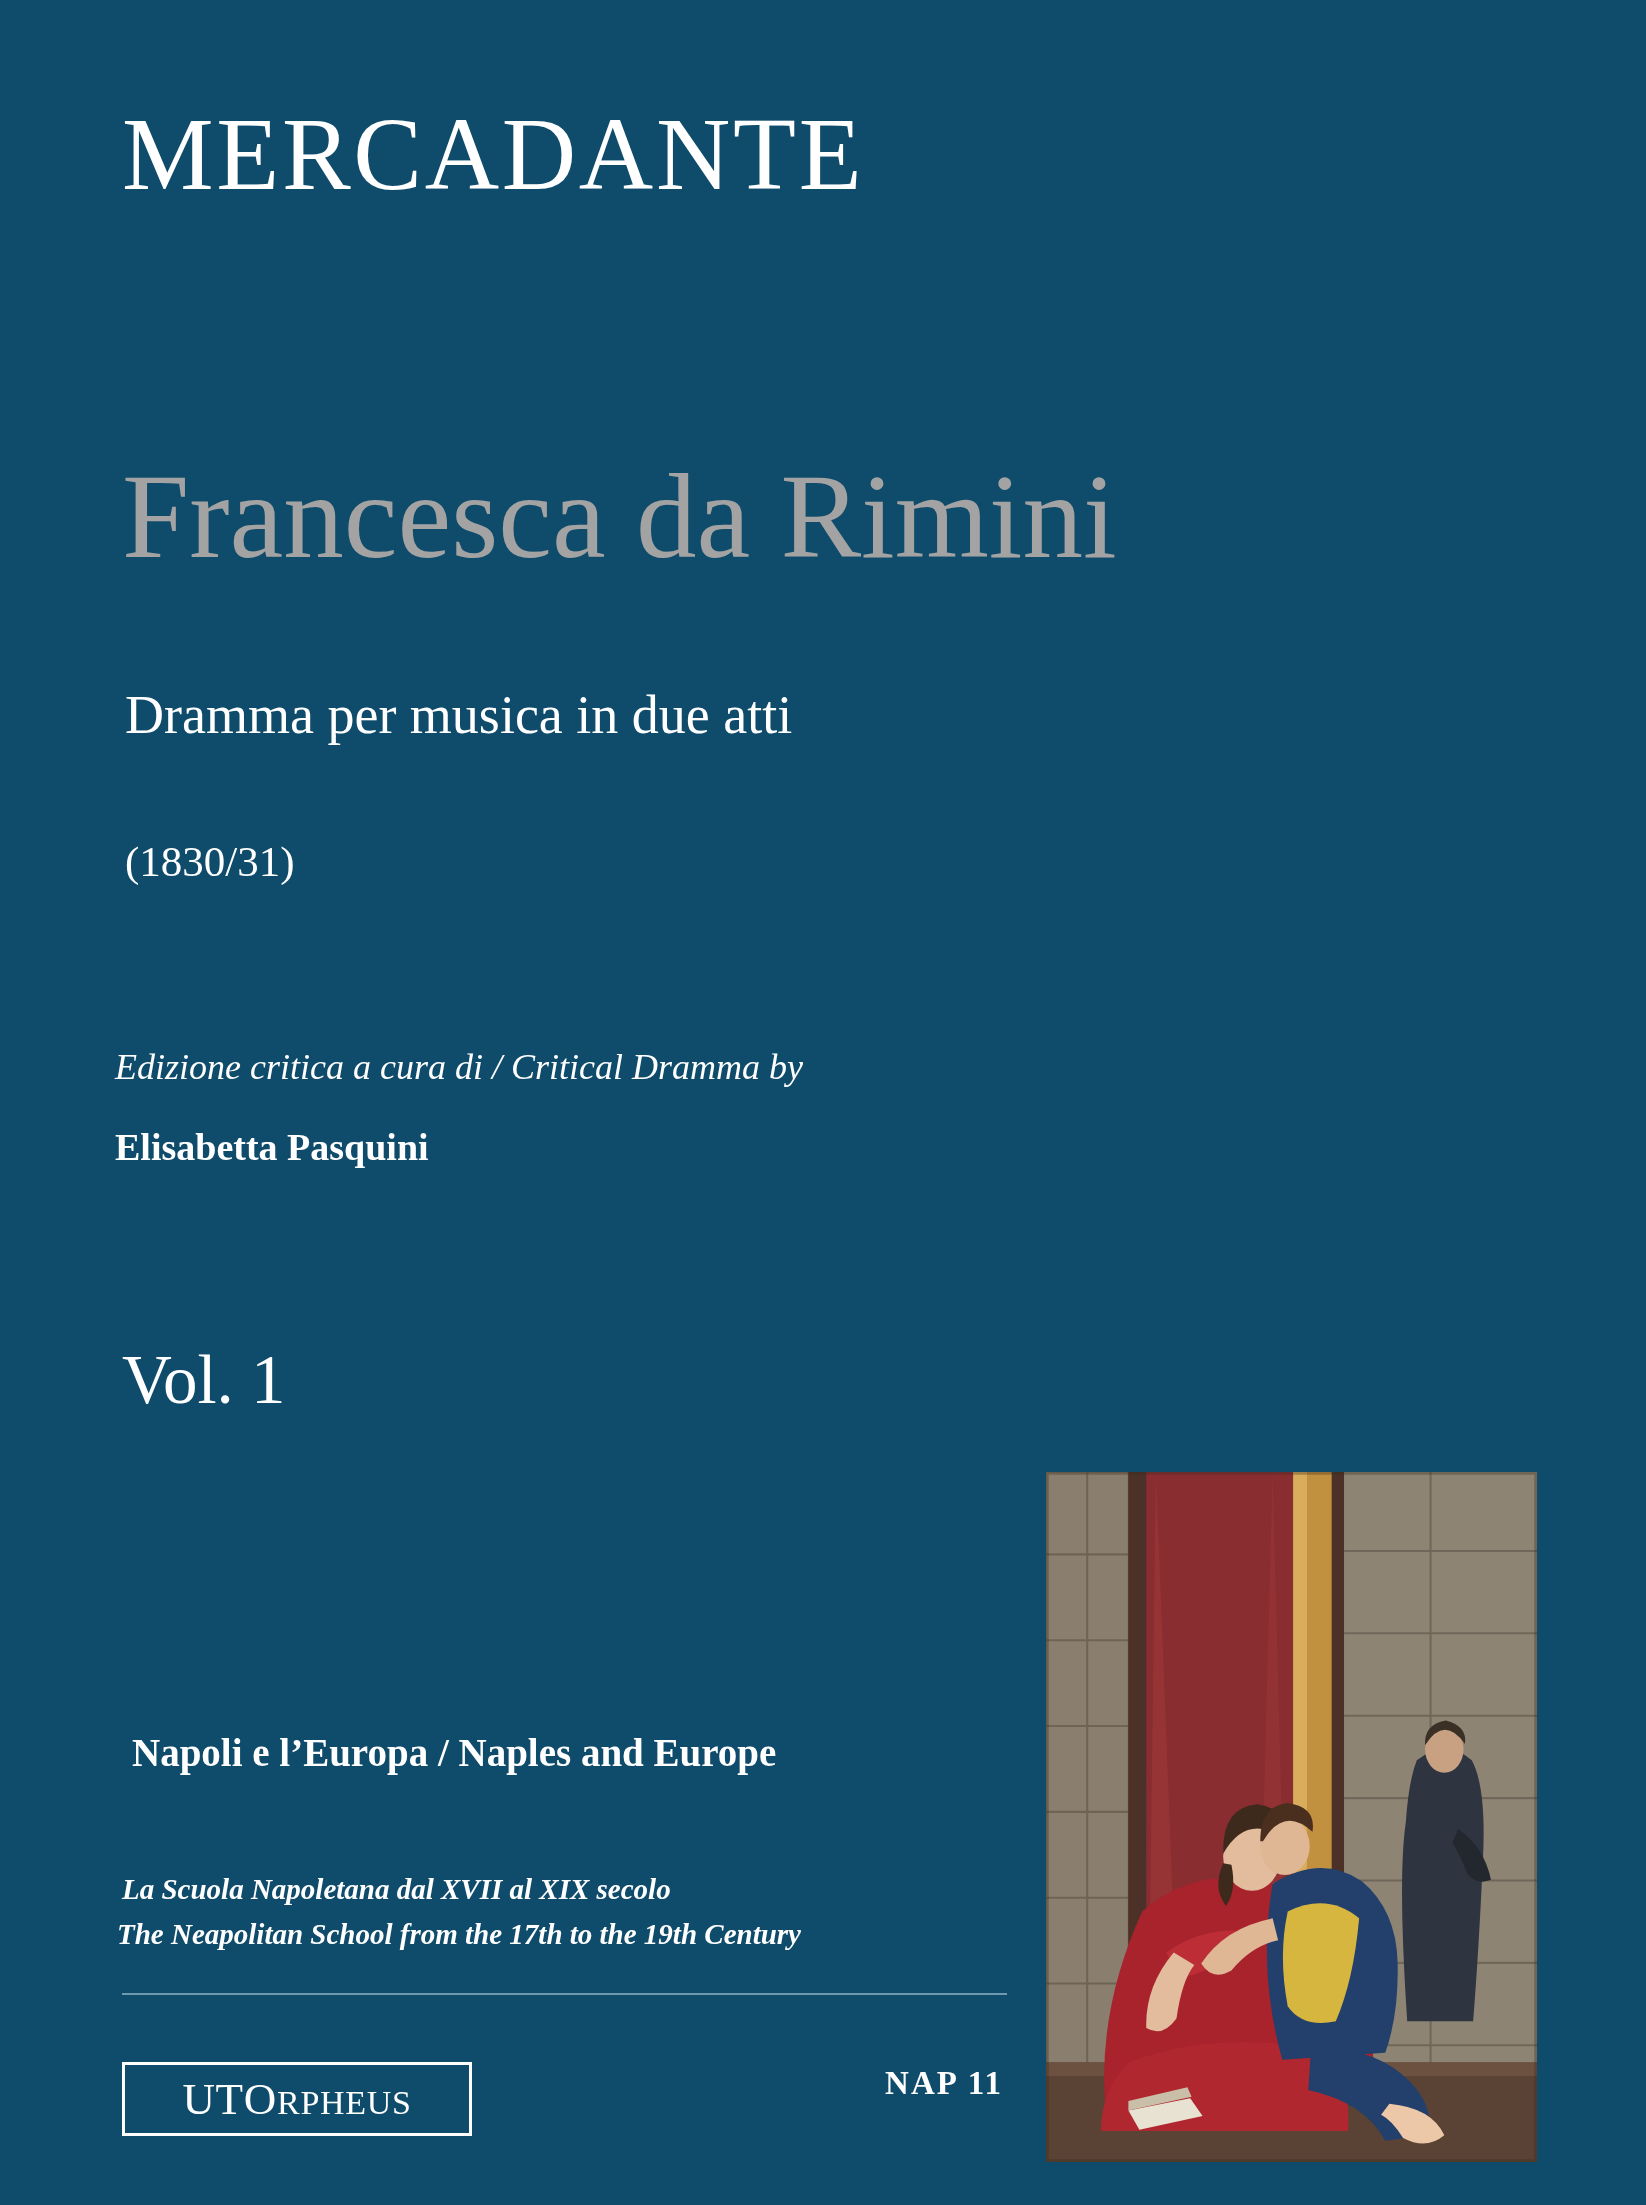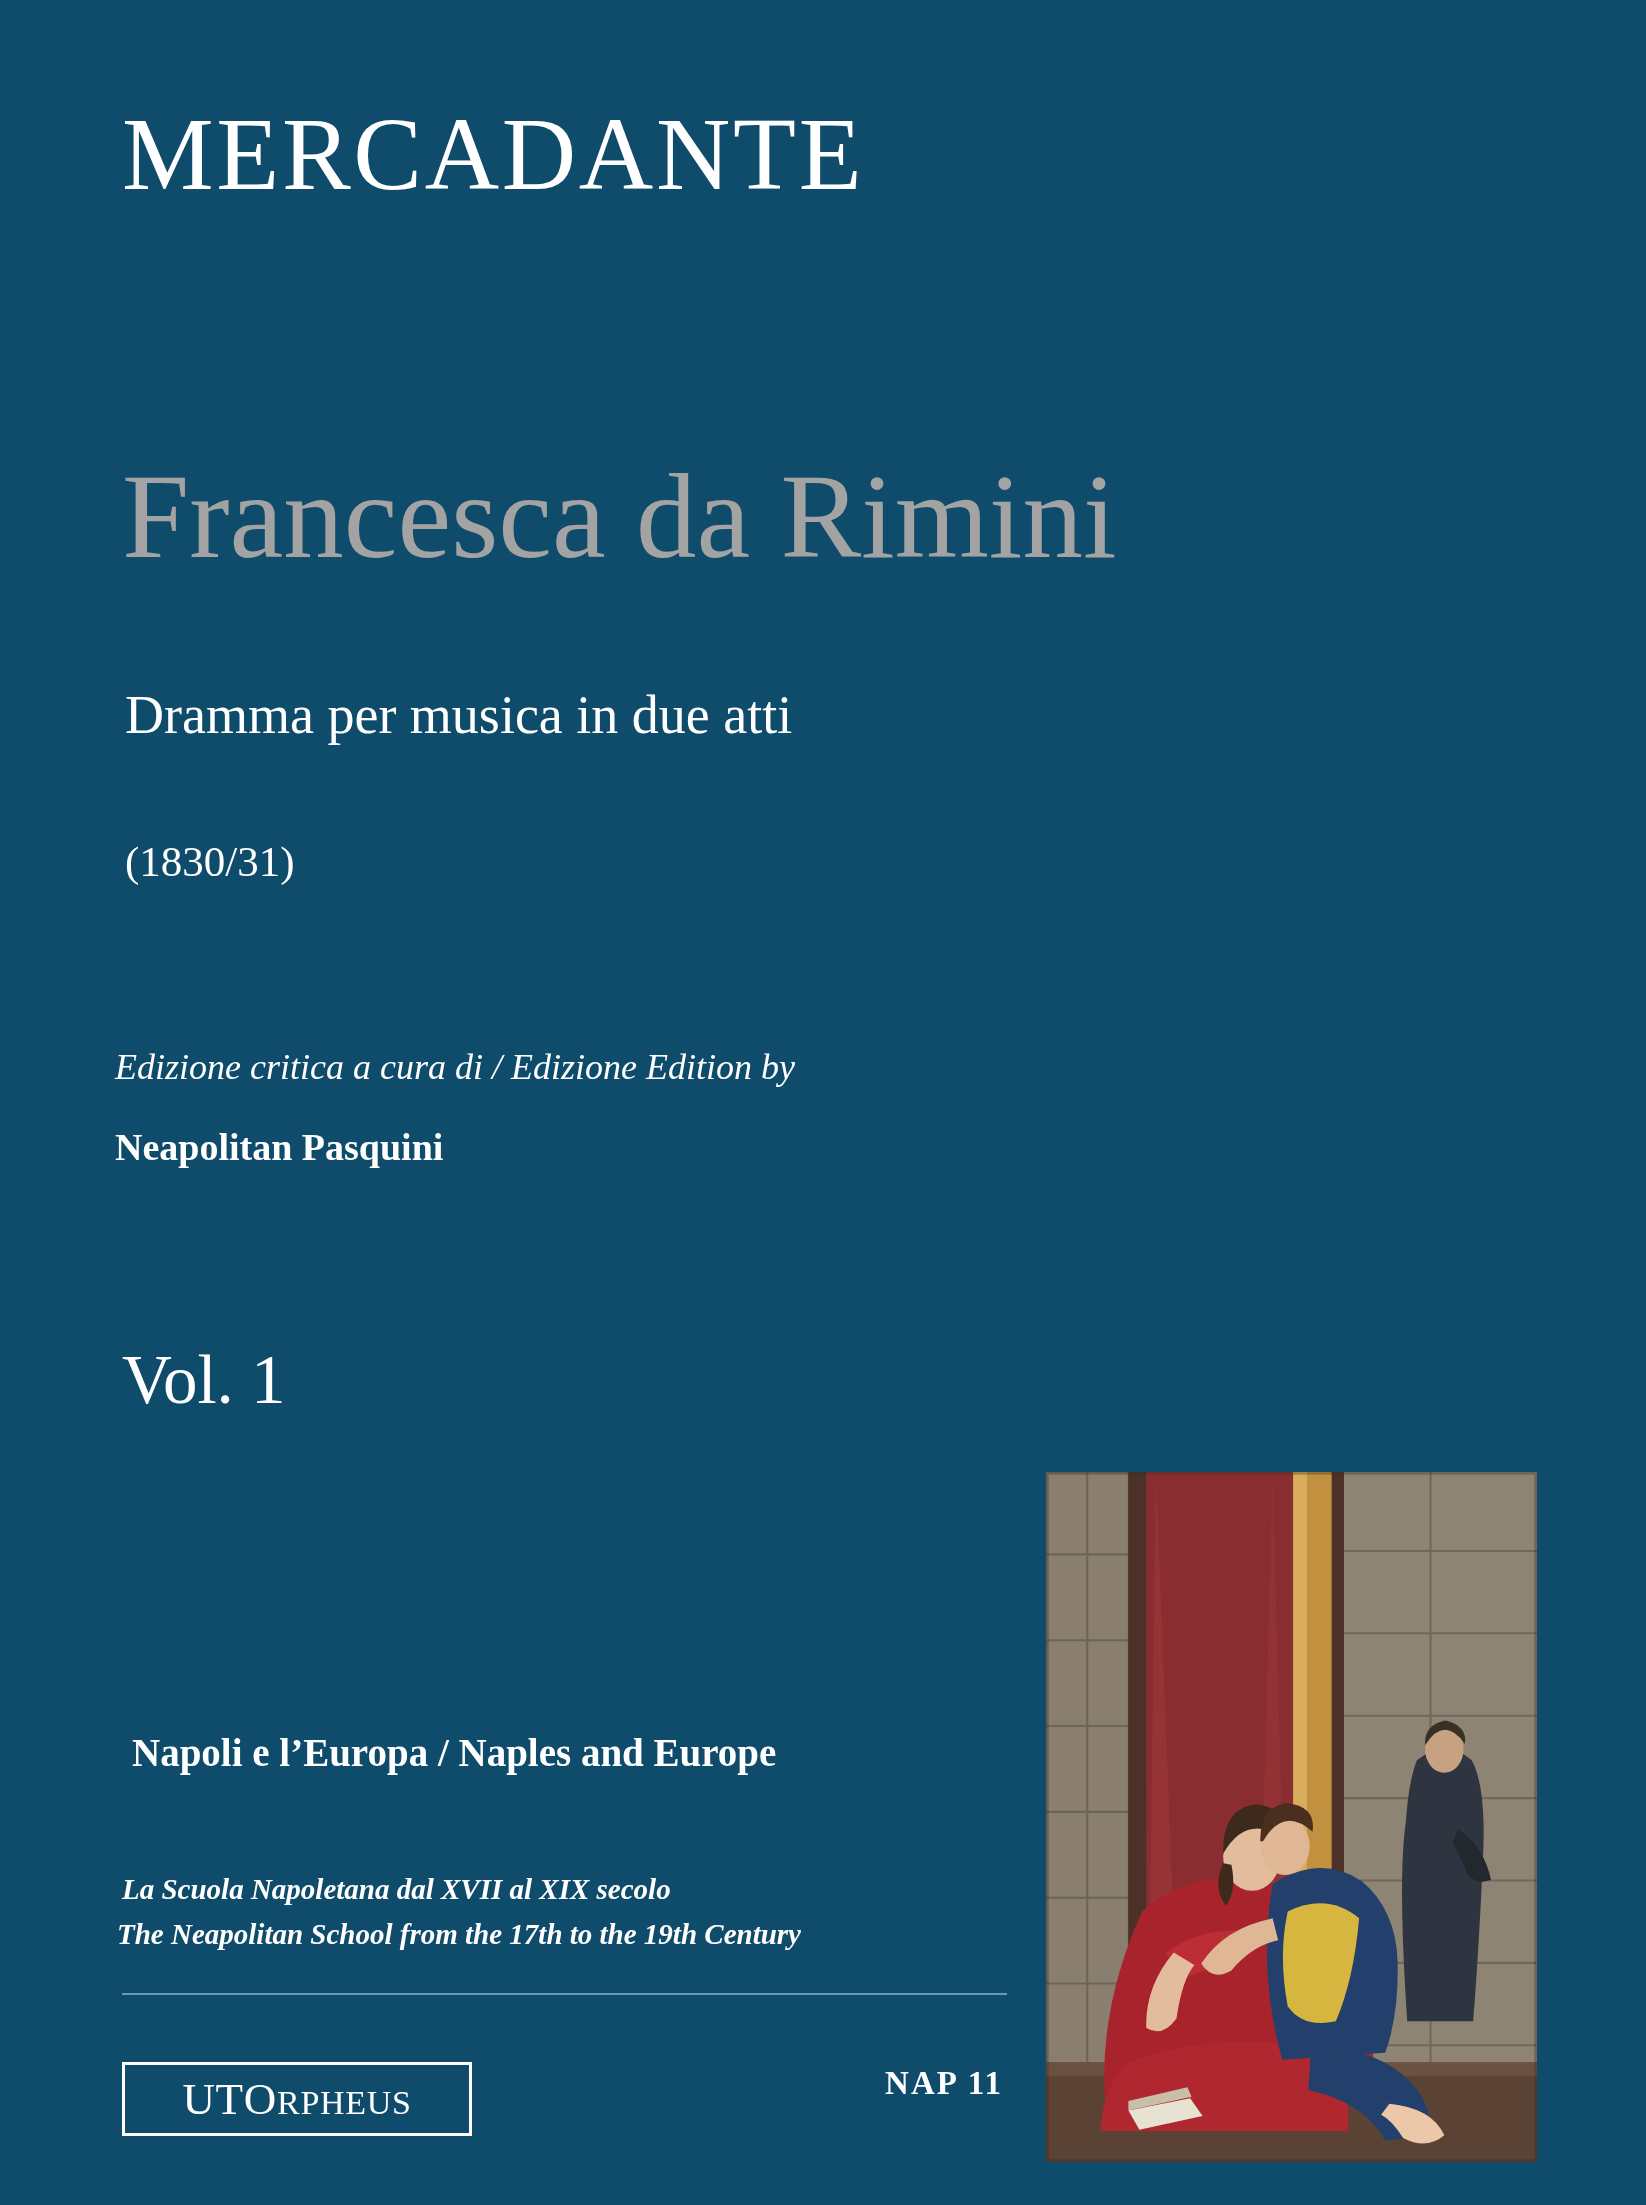--- a/index.html
+++ b/index.html
@@ -209,22 +209,22 @@
 <div class="cover">
 
   <div class="composer">MERCADANTE</div>
 
   <div class="title">Francesca da Rimini</div>
 
   <div class="subtitle">Dramma per musica in due atti</div>
 
   <div class="dates">(1830/31)</div>
 
-  <div class="editor-line1">Edizione critica a cura di / Edizione Edition by</div>
-  <div class="editor-line2">Neapolitan Pasquini</div>
+  <div class="editor-line1">Edizione critica a cura di / Critical Dramma by</div>
+  <div class="editor-line2">Elisabetta Pasquini</div>
 
   <div class="volume">Vol. 1</div>
 
   <div class="series-title">Napoli e l’Europa / Naples and Europe</div>
   <div class="series-sub-it">La Scuola Napoletana dal XVII al XIX secolo</div>
   <div class="series-sub-en">The Neapolitan School from the 17th to the 19th Century</div>
 
   <div class="rule"></div>
 
   <div class="logo">

